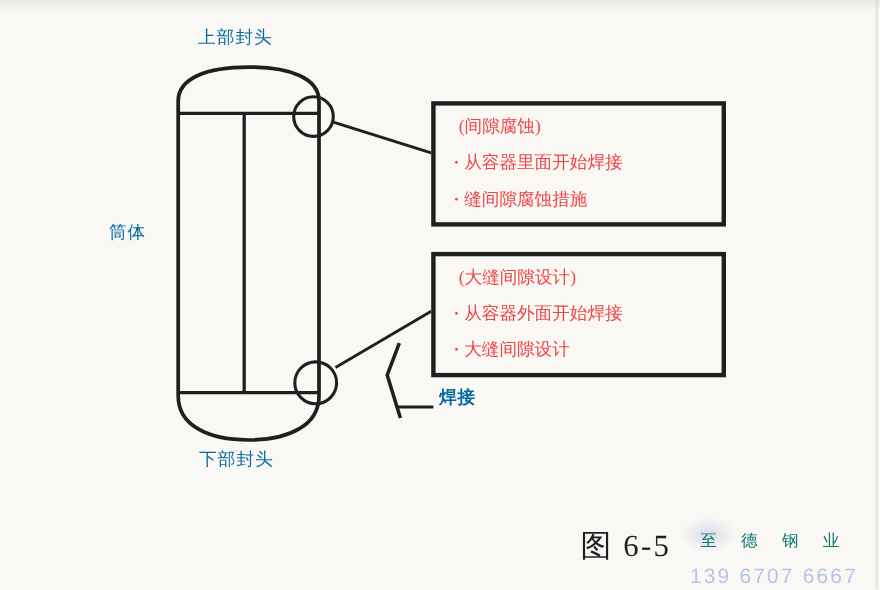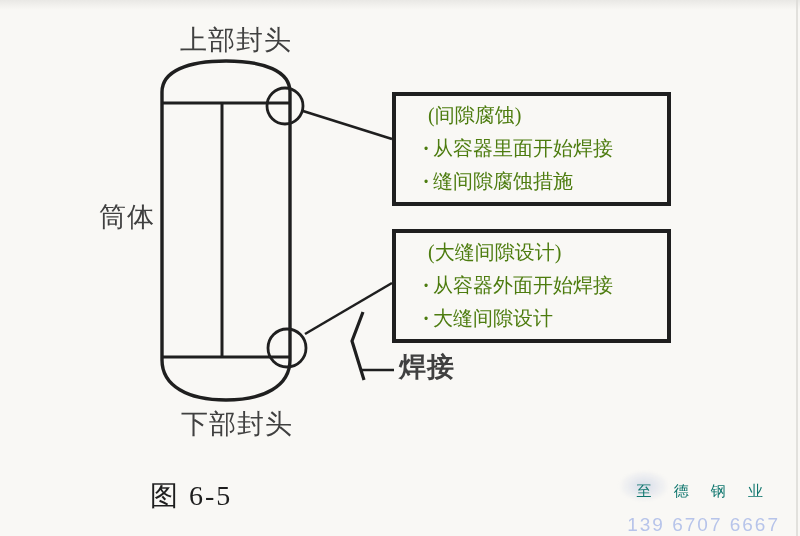--- a/index.html
+++ b/index.html
@@ -21,45 +21,45 @@
   }
   .scan-right-edge {
     position: absolute; top: 0; right: 2px; width: 2px; height: 536px;
     background: #dcdbd7; opacity: .8;
   }
   svg.lineart { position: absolute; left: 0; top: 0; }
   .ink-line { stroke: #1f1f1f; fill: none; }
 
   .lbl {
     position: absolute;
-    color: #404040;
-    font-size: 27px;
+    color: #0369a1;
+    font-size: 16px;
     letter-spacing: 1px;
     white-space: nowrap;
     line-height: 1;
   }
   .callout {
     position: absolute;
     left: 392px;
     width: 244px;
     border: 4px solid #1f1f1f;
     background: #f9f8f5;
-    padding: 3px 4px 4px 23px;
-    color: #4d7c0f;
-    font-size: 20px;
+    padding: 3px 4px 4px 12px;
+    color: #ef4444;
+    font-size: 16px;
     line-height: 33px;
     white-space: nowrap;
   }
   .callout .title { padding-left: 9px; }
   .callout .bullet-row { display: flex; align-items: center; }
   .callout .bullet { width: 14px; text-align: center; font-weight: bold; }
   .caption {
     position: absolute;
     left: 150px; top: 477px; width: 460px;
-    display: flex; justify-content: flex-start; align-items: baseline;
+    display: flex; justify-content: flex-end; align-items: baseline;
     color: #1e1e1e;
     font-size: 28px;
   }
   .caption .fig-no { letter-spacing: 2px; }
   .caption .fig-title { letter-spacing: 3px; }
   .watermark { position: absolute; pointer-events: none; }
   .wm-company {
     right: 28px; top: 482px;
     font-size: 15px; letter-spacing: 9px;
     color: #0f766e;

